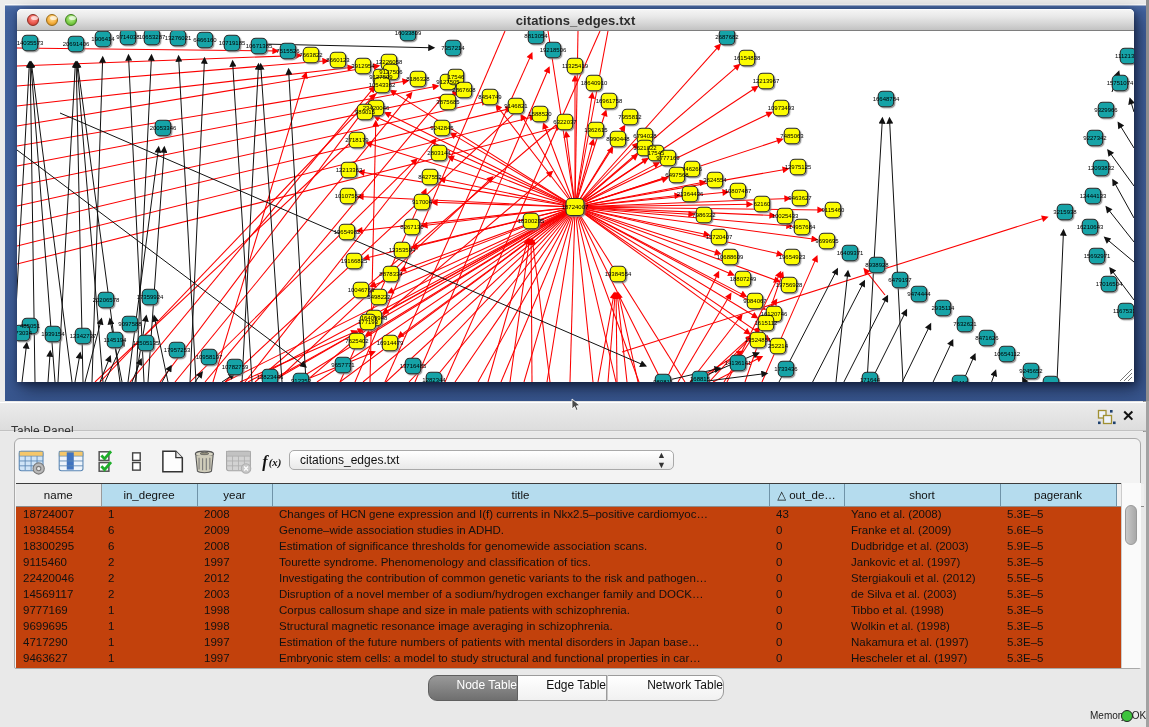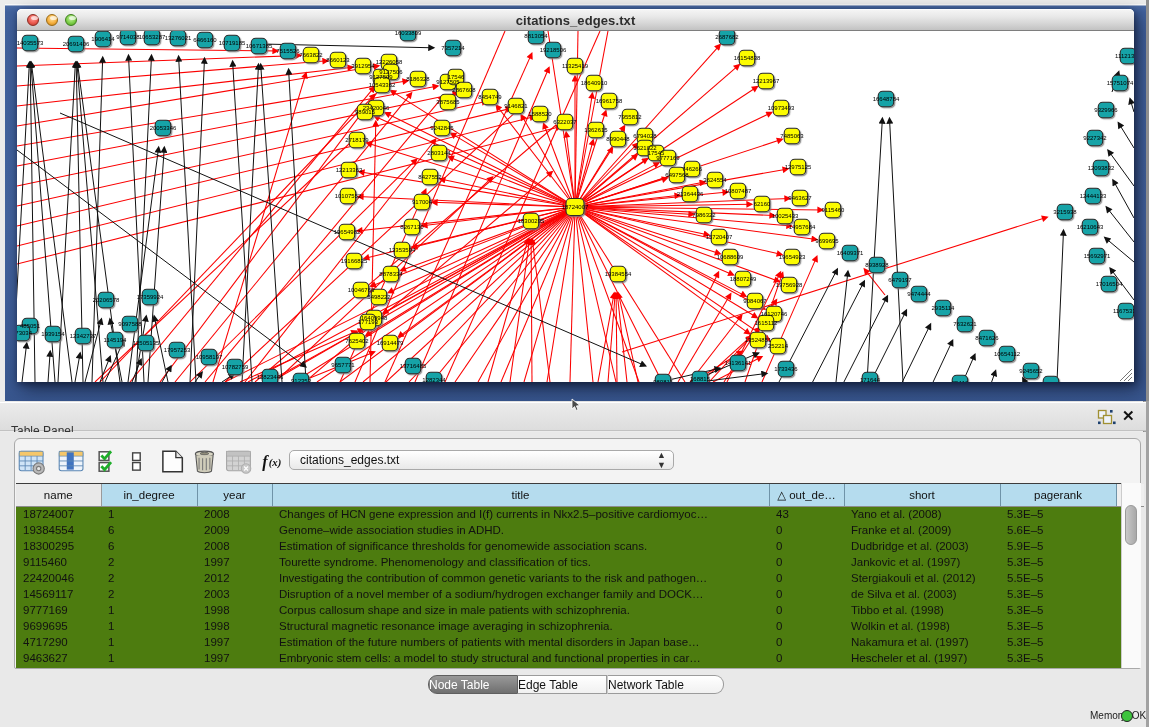--- a/index.html
+++ b/index.html
@@ -27,31 +27,31 @@
 #tptitle .t{position:absolute;left:11px;top:21px;font-size:12px;color:#333}
 #tptitle .fl{position:absolute;left:1097px;top:6px}
 #tptitle .x{position:absolute;left:1122px;top:4px;font-size:15px;font-weight:700;color:#111}
 #tpbody{position:absolute;left:0;top:432px;width:1146px;height:295px;background:#e9e9e9}
 #panel{position:absolute;left:14px;top:438px;width:1127px;height:231px;background:#f3f3f3;
  border:1px solid #a9a9a9;border-radius:6px 6px 2px 2px}
 #toolbar{position:absolute;left:16px;top:448px;height:28px}
 #combo{position:absolute;left:289px;top:450px;width:385px;height:20px;border:1px solid #a9a9a9;border-radius:5px;
  background:linear-gradient(180deg,#ffffff,#f2f2f2 60%,#e9e9e9);font-size:12px;color:#111;line-height:19px;padding-left:10px}
 #combo .ar{position:absolute;right:7px;top:-1px;font-size:9px;color:#333;line-height:10px}
-#tbl{position:absolute;left:16px;top:483px;width:1105px;height:185px;background:#4d7c0f;border-top:1px solid #3c3c3c}
+#tbl{position:absolute;left:16px;top:483px;width:1105px;height:185px;background:#c2410c;border-top:1px solid #3c3c3c}
 #tbl table{border-collapse:collapse;table-layout:fixed;font-size:11.5px;color:#111;width:1076px}
 #tbl th{height:22px;font-weight:400;font-size:11.5px;text-align:center;background:#b5dcee;
  border-right:1px solid #6f93a8;border-bottom:1px solid #8d8d8d;overflow:hidden;white-space:nowrap}
 #tbl th.g{background:#e9e9e9;border-right:1px solid #9a9a9a}
 #tbl td{height:16px;padding:0 0 0 7px;white-space:nowrap;overflow:hidden;border:0}
 #tbl td.fill{width:28px}
 #vsb{position:absolute;left:1121px;top:483px;width:20px;height:185px;background:#fafafa;border-left:1px solid #ccc}
 #vsb .th{position:absolute;left:3px;top:22px;width:12px;height:40px;border-radius:6px;background:linear-gradient(90deg,#c9c9c9,#a8a8a8);border:1px solid #999}
 #tabs{position:absolute;left:428px;top:675px;height:19px;display:flex;font-size:12px}
-#tabs div{height:19px;line-height:18px;text-align:left;border:1px solid #9b9b9b;background:linear-gradient(180deg,#ffffff,#f1f1f1);color:#111}
+#tabs div{height:26px;line-height:18px;text-align:right;border:1px solid #9b9b9b;background:linear-gradient(180deg,#ffffff,#f1f1f1);color:#111}
 #tabs .sel{background:linear-gradient(180deg,#999999,#6f6f6f);color:#fff;border-color:#5f5f5f}
 #tabs .t1{width:90px;border-radius:9px 0 0 9px}
 #tabs .t2{width:89px;border-left:0}
 #tabs .t3{width:117px;border-left:1px solid #c9c9c9;border-radius:0 9px 9px 0}
 #status{position:absolute;left:1090px;top:710px;font-size:10px;color:#222}
 #memdot{position:absolute;left:1121px;top:710px;width:12px;height:12px;border-radius:50%;background:#3ec43e;border:1px solid #222}
 </style></head><body>
 <div id="stage">
  <div id="desktop">
   <div id="window">

